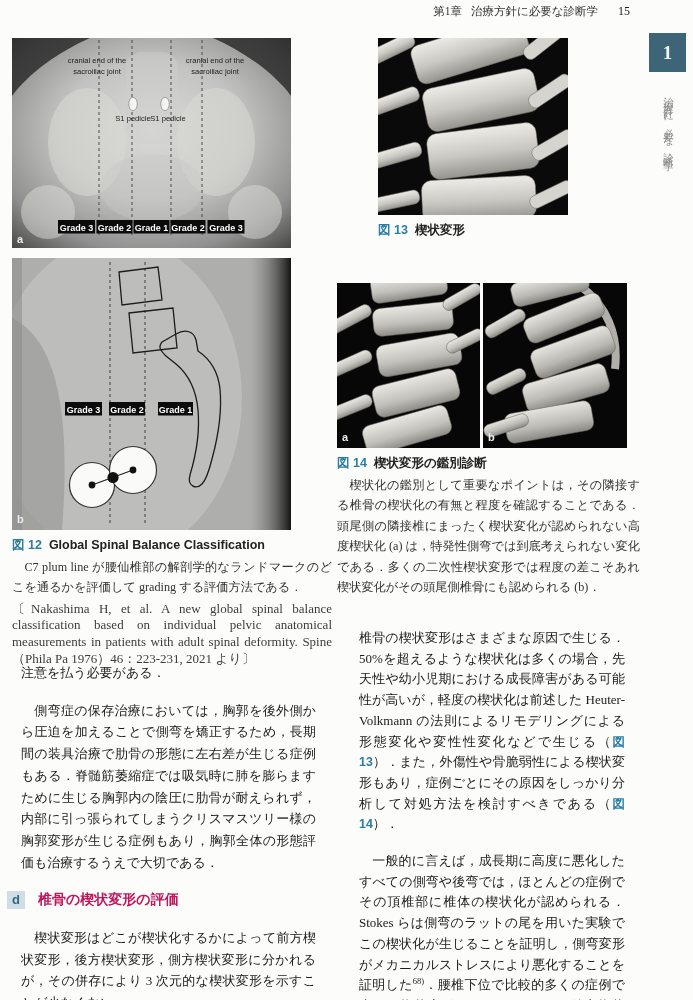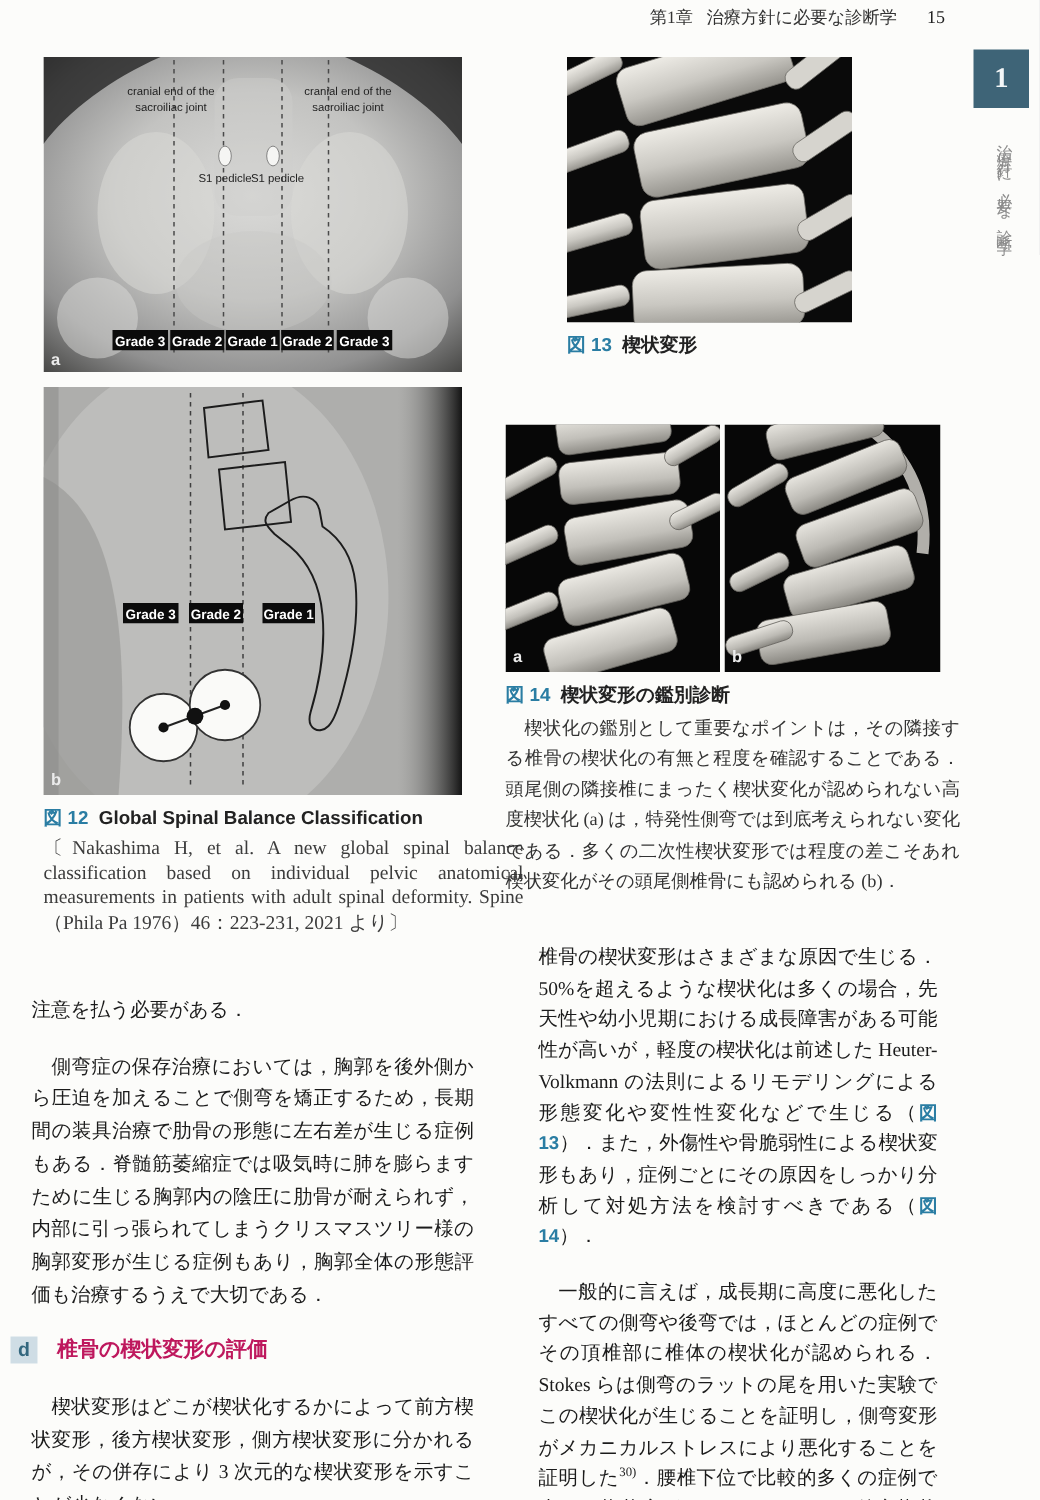--- a/index.html
+++ b/index.html
@@ -12,21 +12,21 @@
   .page-header .chap{margin-right:9px;}
   .page-header .pnum{margin-left:20px;font-size:12px;color:#222;}
   .chapter-tab{position:absolute;left:649px;top:33px;width:37px;height:39px;background:#3e6477;
                color:#f3f6f7;display:flex;align-items:center;justify-content:center;
                font-weight:bold;font-size:19px;}
   .vertical-title{position:absolute;left:661px;top:88px;writing-mode:vertical-rl;
                   text-orientation:upright;font-size:10.5px;letter-spacing:4px;color:#8b8b8b;}
 
   
   .figblock{position:absolute;}
-  .fig12{left:29px;top:38px;width:320px;}
+  .fig12{left:12px;top:38px;width:320px;}
   .fig13{left:378px;top:38px;width:190px;}
   .fig14{left:337px;top:283px;width:303px;}
   .fig14-row{display:flex;gap:3px;}
   svg.xray,svg.ct{display:block;}
   .fig-caption-head{display:flex;gap:7px;align-items:baseline;margin-top:7px;
                     font-family:"Liberation Sans",sans-serif;font-weight:bold;
                     font-size:12.5px;color:#222;}
   .fig-label{color:#2a7da3;white-space:nowrap;}
   .fig-desc{margin:3px 0 0;font-family:Liberation Serif, serif;font-size:12.2px;
             line-height:20.4px;color:#333;text-align:justify;}
@@ -159,20 +159,21 @@
         <circle cx="121" cy="212" r="3.4" fill="#111"></circle>
         <circle cx="101" cy="219.5" r="5.6" fill="#111"></circle>
       </g>
       <text class="svg-corner" x="5" y="265">b</text>
     </svg>
 
     <div class="fig-caption-head">
       <span class="fig-label">図 12</span>
       <span>Global Spinal Balance Classification</span>
     </div>
+    <p class="fig-desc">　C7 plum line が腰仙椎部の解剖学的なランドマークのどこを通るかを評価して grading する評価方法である．</p>
     <p class="fig-ref-text">〔Nakashima H, et al. A new global spinal balance classification based on individual pelvic anatomical measurements in patients with adult spinal deformity. Spine（Phila Pa 1976）46：223-231, 2021 より〕</p>
   </div>
 
   <div class="figblock fig13">
     <svg class="ct" width="190" height="177" viewBox="0 0 190 177" role="img">
       <defs>
         <linearGradient id="bone13" x1="0" y1="0" x2="0" y2="1">
           <stop offset="0%" stop-color="#edebe5"></stop>
             <stop offset="55%" stop-color="#c9c7c1"></stop>
             <stop offset="100%" stop-color="#96948e"></stop>
@@ -262,16 +263,16 @@
     <p>　側弯症の保存治療においては，胸郭を後外側から圧迫を加えることで側弯を矯正するため，長期間の装具治療で肋骨の形態に左右差が生じる症例もある．脊髄筋萎縮症では吸気時に肺を膨らますために生じる胸郭内の陰圧に肋骨が耐えられず，内部に引っ張られてしまうクリスマスツリー様の胸郭変形が生じる症例もあり，胸郭全体の形態評価も治療するうえで大切である．</p>
     <div class="section-head">
       <span class="section-letter">d</span>
       <span class="section-title">椎骨の楔状変形の評価</span>
     </div>
     <p>　楔状変形はどこが楔状化するかによって前方楔状変形，後方楔状変形，側方楔状変形に分かれるが，その併存により 3 次元的な楔状変形を示すことが少なくない．</p>
   </div>
 
   <div class="bodycol col-right">
     <p><span>椎骨の楔状変形はさまざまな原因で生じる．50%を超えるような楔状化は多くの場合，先天性や幼小児期における成長障害がある可能性が高いが，軽度の楔状化は前述した Heuter-Volkmann の法則によるリモデリングによる形態変化や変性性変化などで生じる（</span><span class="figref">図 13</span><span>）．また，外傷性や骨脆弱性による楔状変形もあり，症例ごとにその原因をしっかり分析して対処方法を検討すべきである（</span><span class="figref">図 14</span><span>）．</span></p>
-    <p><span>　一般的に言えば，成長期に高度に悪化したすべての側弯や後弯では，ほとんどの症例でその頂椎部に椎体の楔状化が認められる．Stokes らは側弯のラットの尾を用いた実験でこの楔状化が生じることを証明し，側弯変形がメカニカルストレスにより悪化することを証明した</span><span class="sup">30)</span><span>．腰椎下位で比較的多くの症例で生じる楔状変形は，L5 にみられる後方楔状変形である．これは腰椎の前弯の大きさに密接に関与しているが，過前弯の原因であるのか，過前弯の結果として楔状化したのかは判断が困難な症例が多い．L5 の椎弓が上位腰椎の椎弓よりも小さくなるのは前弯による影響である．</span></p>
+    <p><span>　一般的に言えば，成長期に高度に悪化したすべての側弯や後弯では，ほとんどの症例でその頂椎部に椎体の楔状化が認められる．Stokes らは側弯のラットの尾を用いた実験でこの楔状化が生じることを証明し，側弯変形がメカニカルストレスにより悪化することを証明した</span><span class="sup">68)</span><span>．腰椎下位で比較的多くの症例で生じる楔状変形は，L5 にみられる後方楔状変形である．これは腰椎の前弯の大きさに密接に関与しているが，過前弯の原因であるのか，過前弯の結果として楔状化したのかは判断が困難な症例が多い．L5 の椎弓が上位腰椎の椎弓よりも小さくなるのは前弯による影響である．</span></p>
   </div>
 
 </div>
 
 </body></html>

